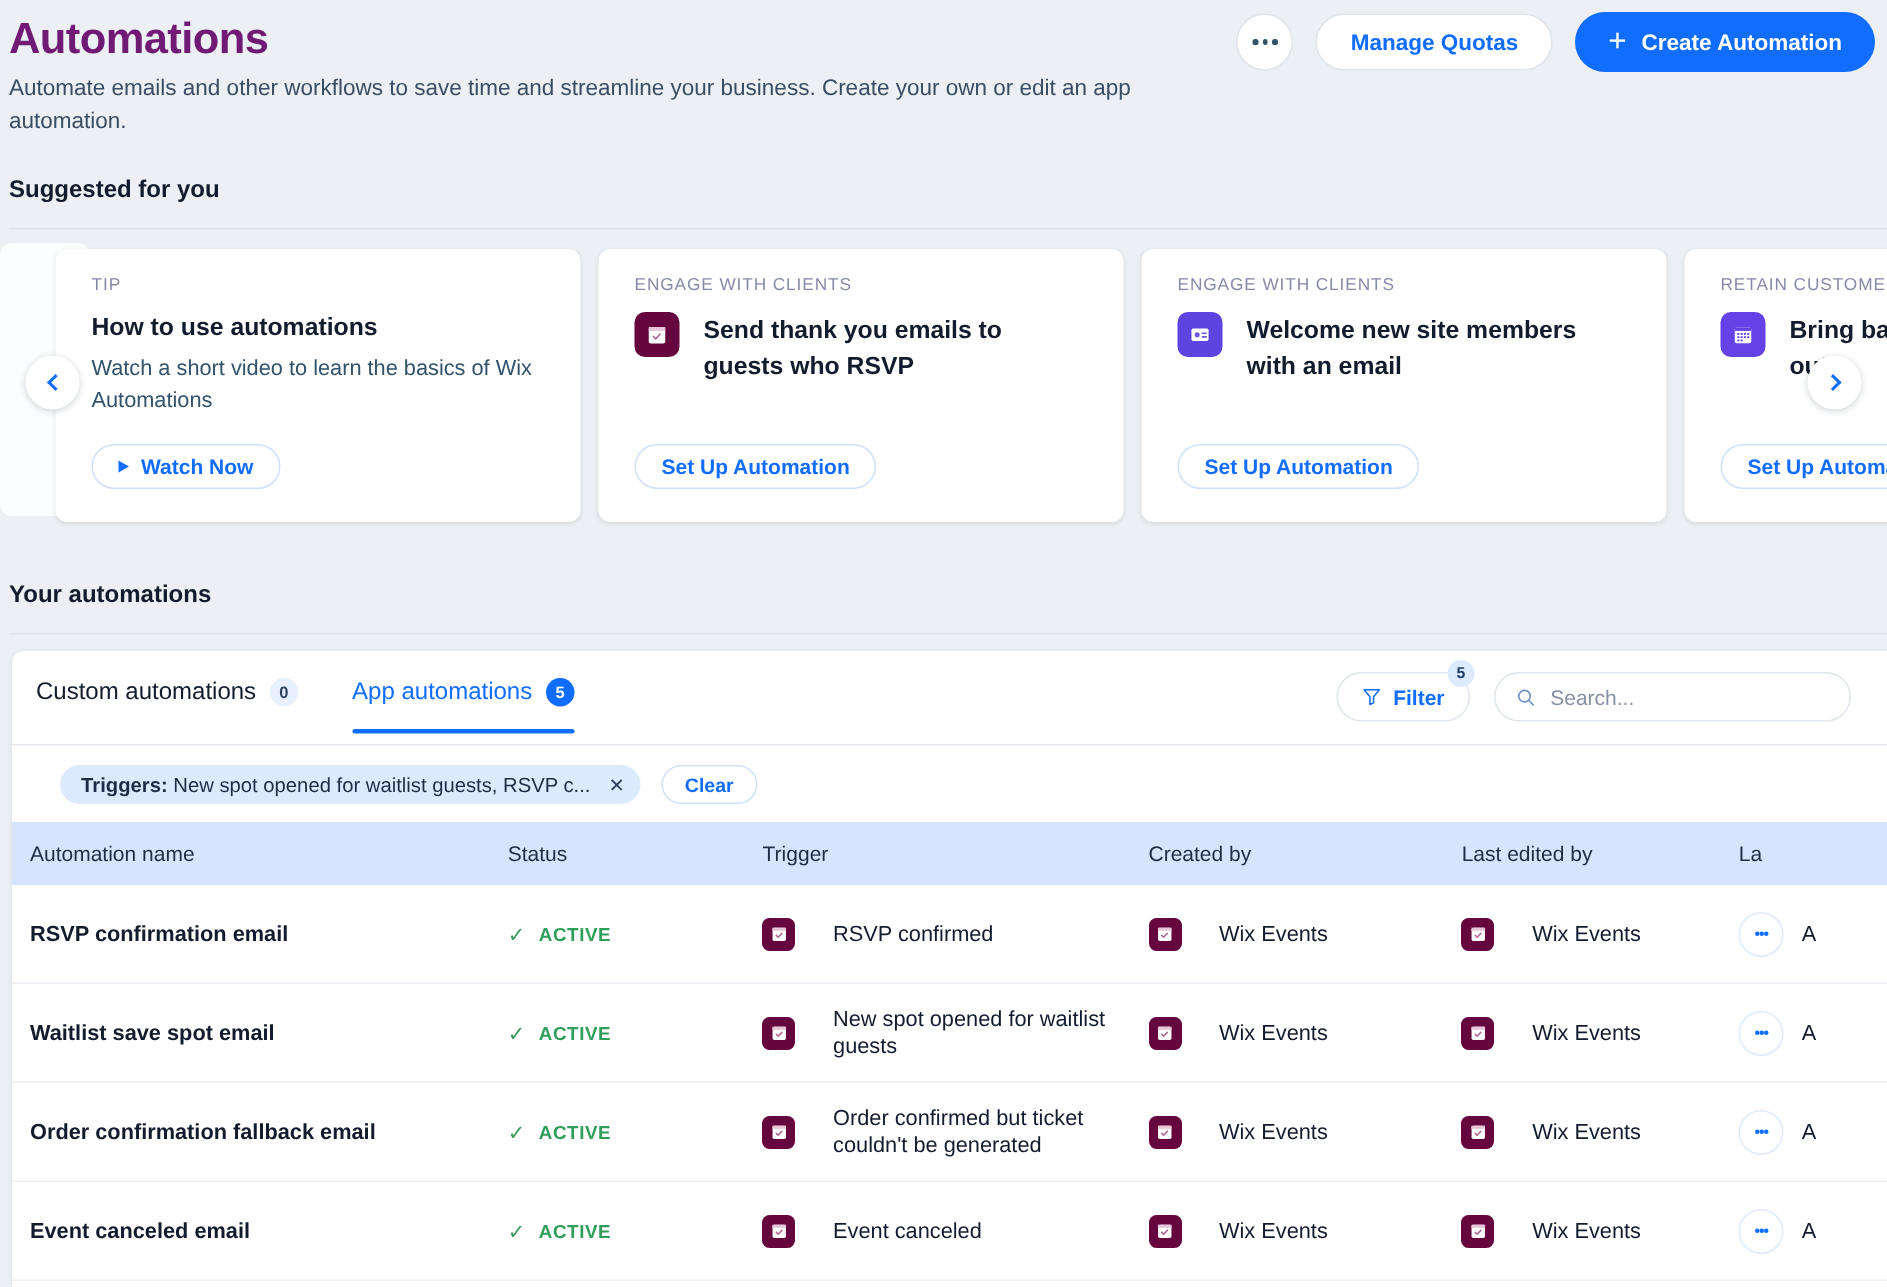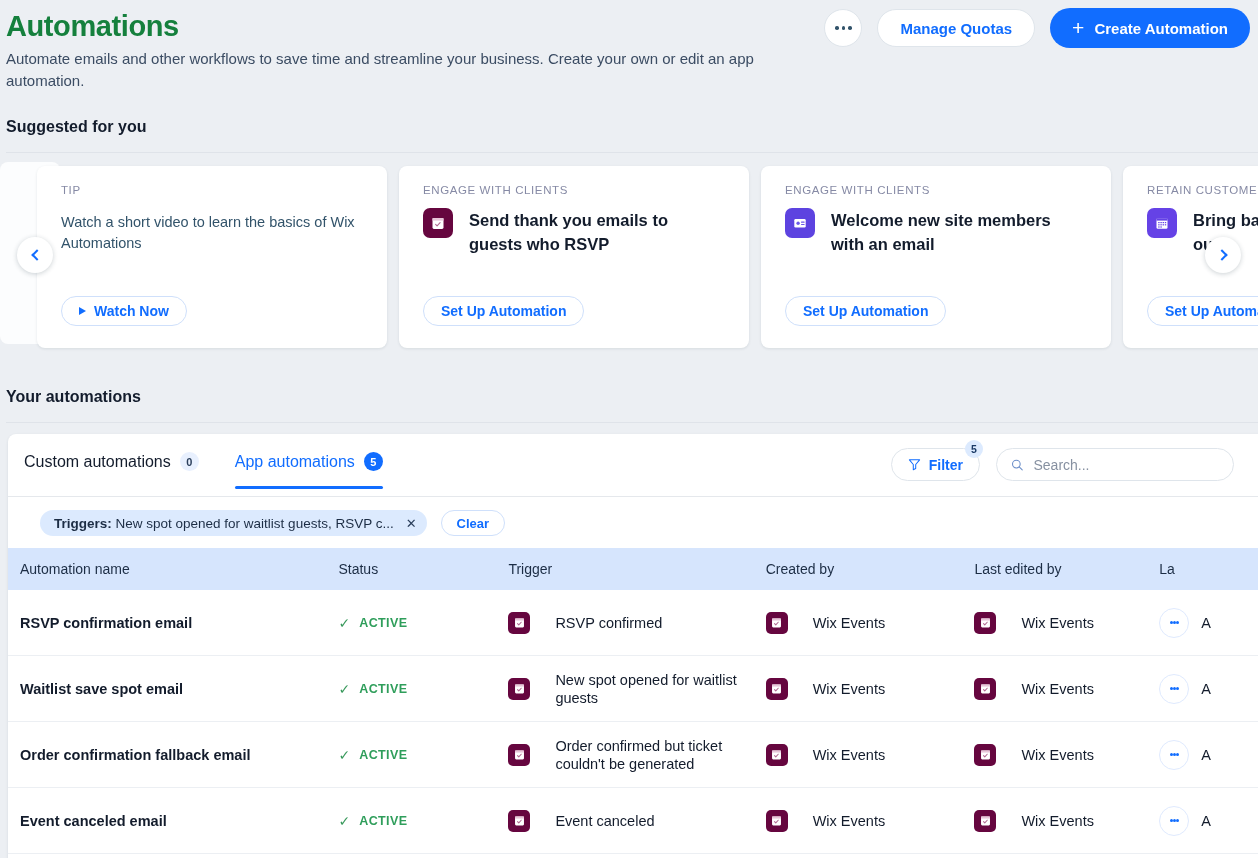--- a/index.html
+++ b/index.html
@@ -9,21 +9,21 @@
     font-family: "Liberation Sans", sans-serif;
     color: #131c2c;
     overflow: hidden;
   }
   .page { position: relative; width: 1258px; height: 858px; }
 
   
   .page-head { position: absolute; left: 6px; top: 6px; right: 0; }
   .page-title {
     font-size: 29px; font-weight: bold; letter-spacing: -0.4px;
-    color: #15803d; line-height: 40px;
+    color: #701a75; line-height: 40px;
   }
   .page-sub {
     font-size: 15px; color: #3b4c63; line-height: 22px;
     max-width: 810px; margin-top: 2px;
   }
 
   .head-actions {
     position: absolute; right: 8px; top: 8px;
     display: flex; align-items: center; gap: 15px;
   }
@@ -225,20 +225,21 @@
   <div class="section-title" id="suggested-title">Suggested for you</div>
   <div class="hr" style="top:152px"></div>
 
   <div class="carousel">
     <div class="card-peek-left"></div>
 
     <div class="card" style="left:37px;width:350px">
       <div class="card-eyebrow">TIP</div>
       <div class="card-body" style="margin-top:10px">
         <div style="min-width:0">
+          <div class="card-title">How to use automations</div>
           <div class="card-desc">Watch a short video to learn the basics of Wix Automations</div>
         </div>
       </div>
       <div class="pill-btn">
         <span class="tri"></span>
         <b>Watch Now</b>
       </div>
     </div>
 
     <div class="card" style="left:399px;width:350px">

